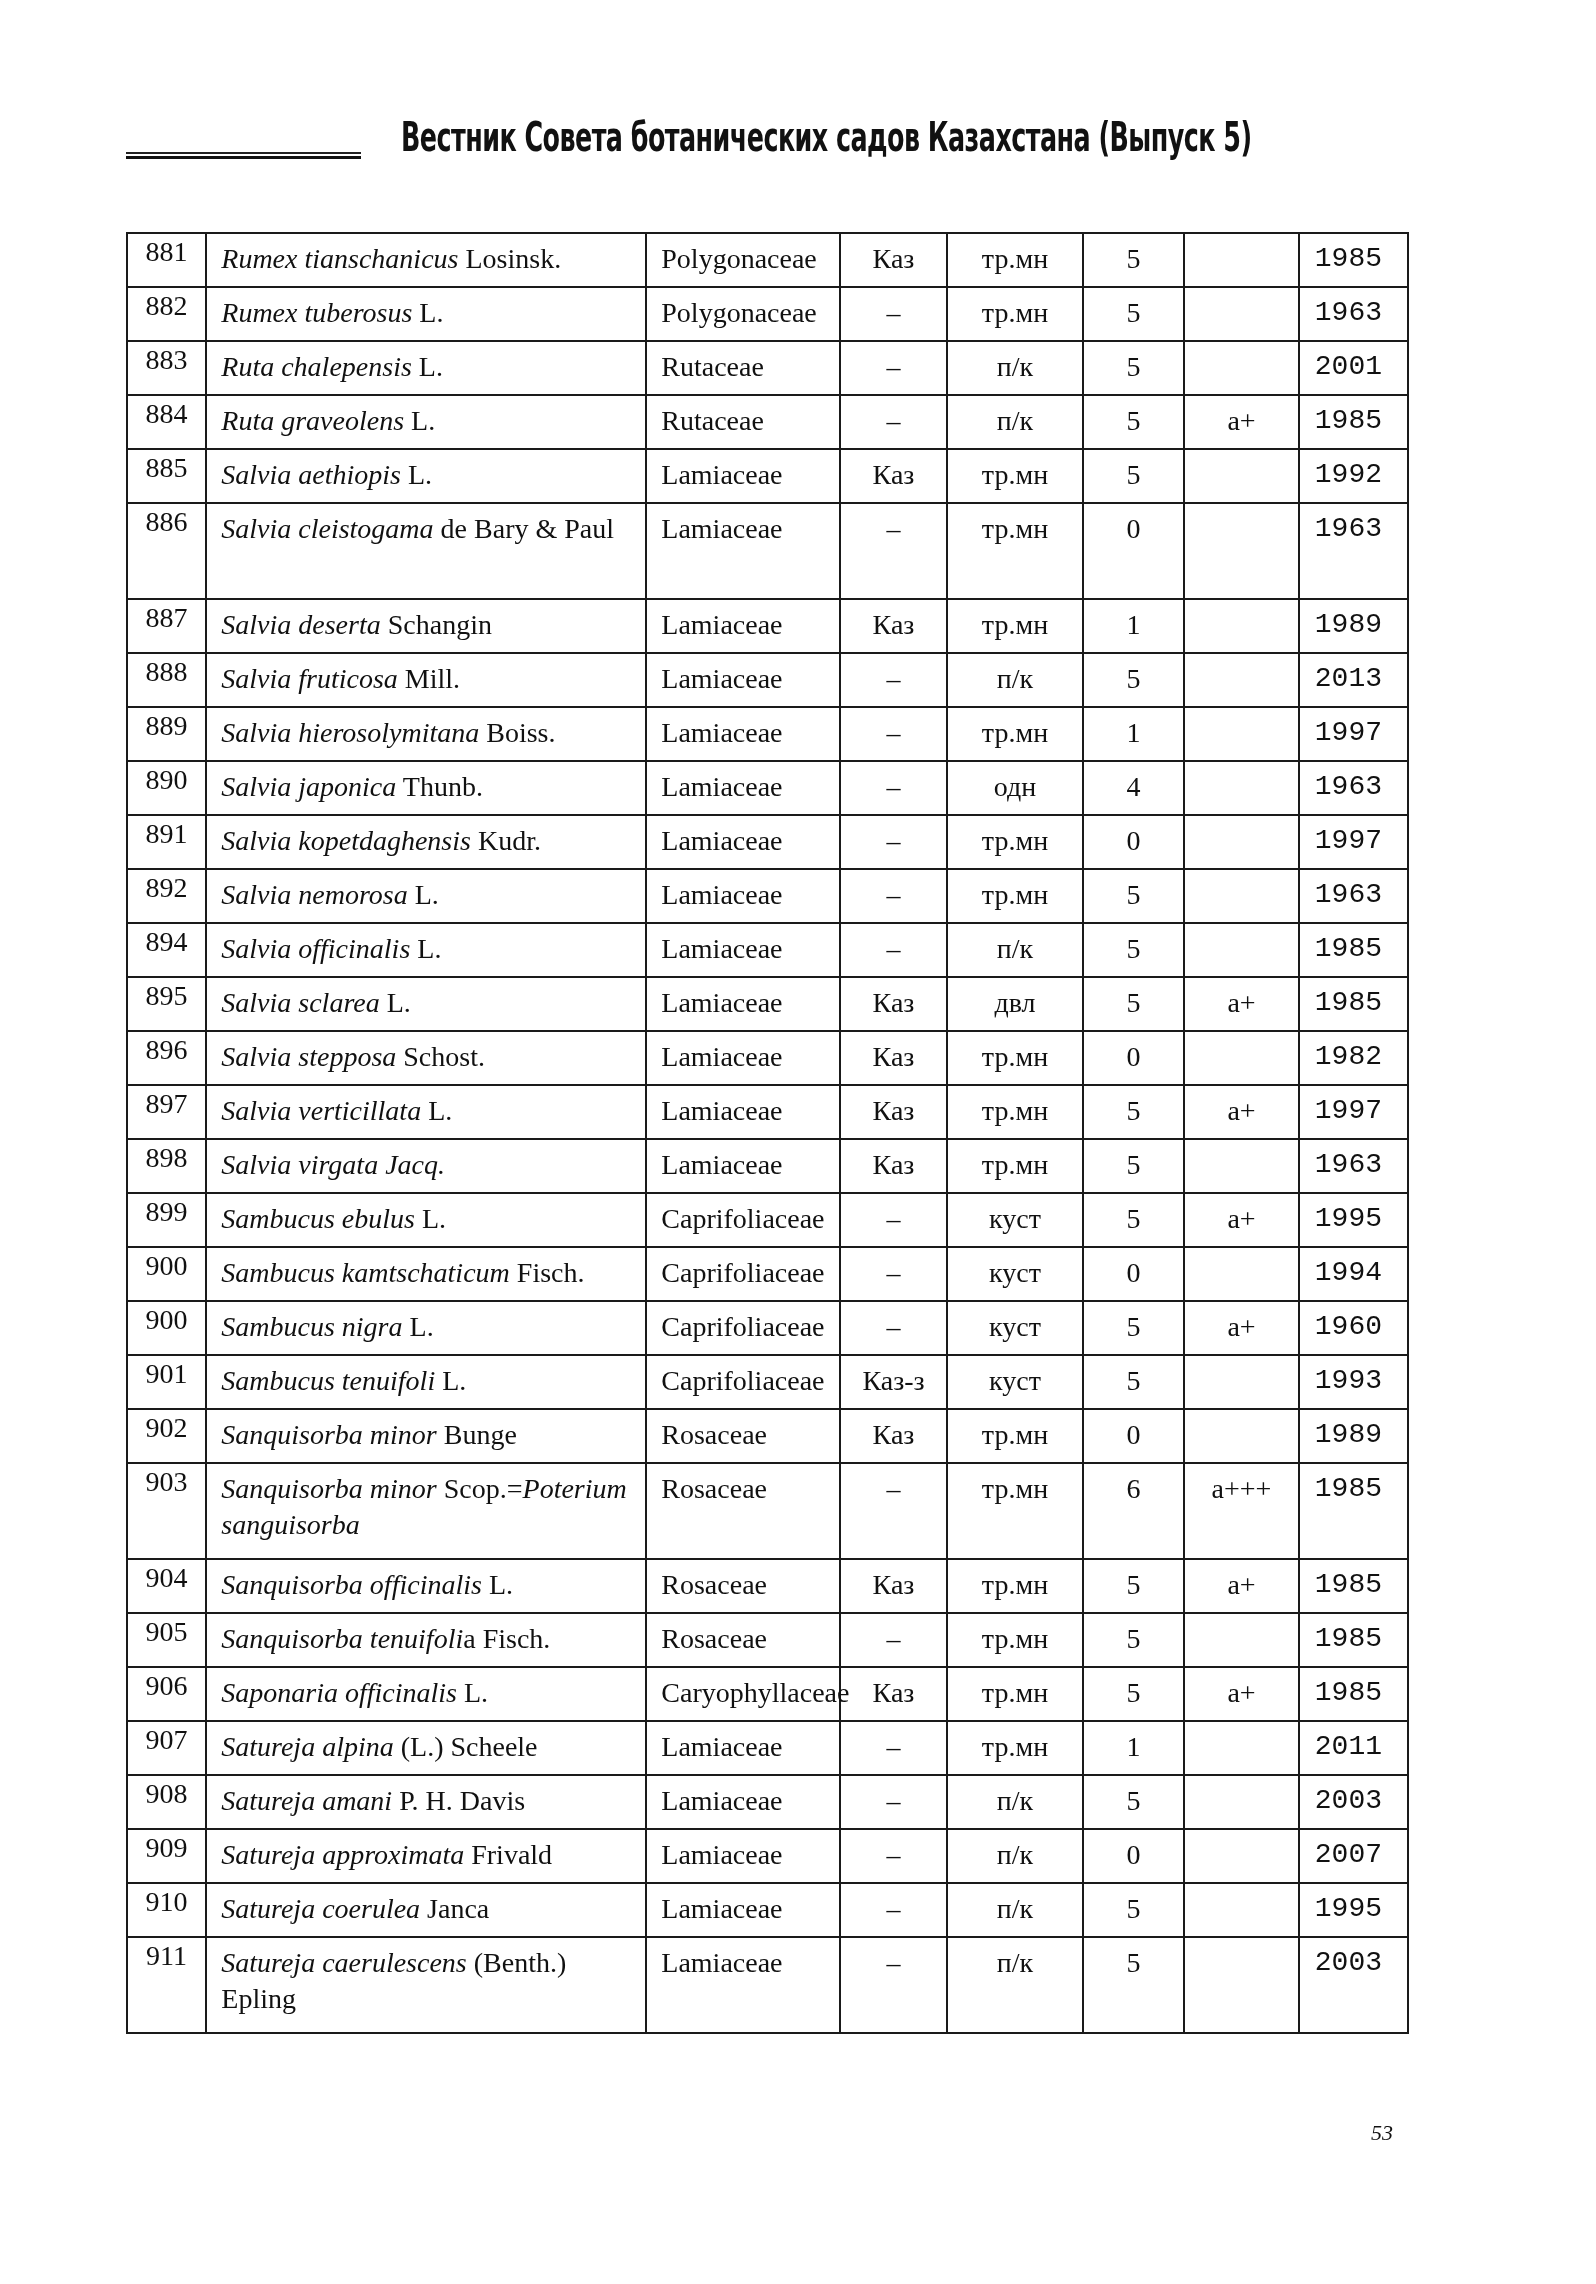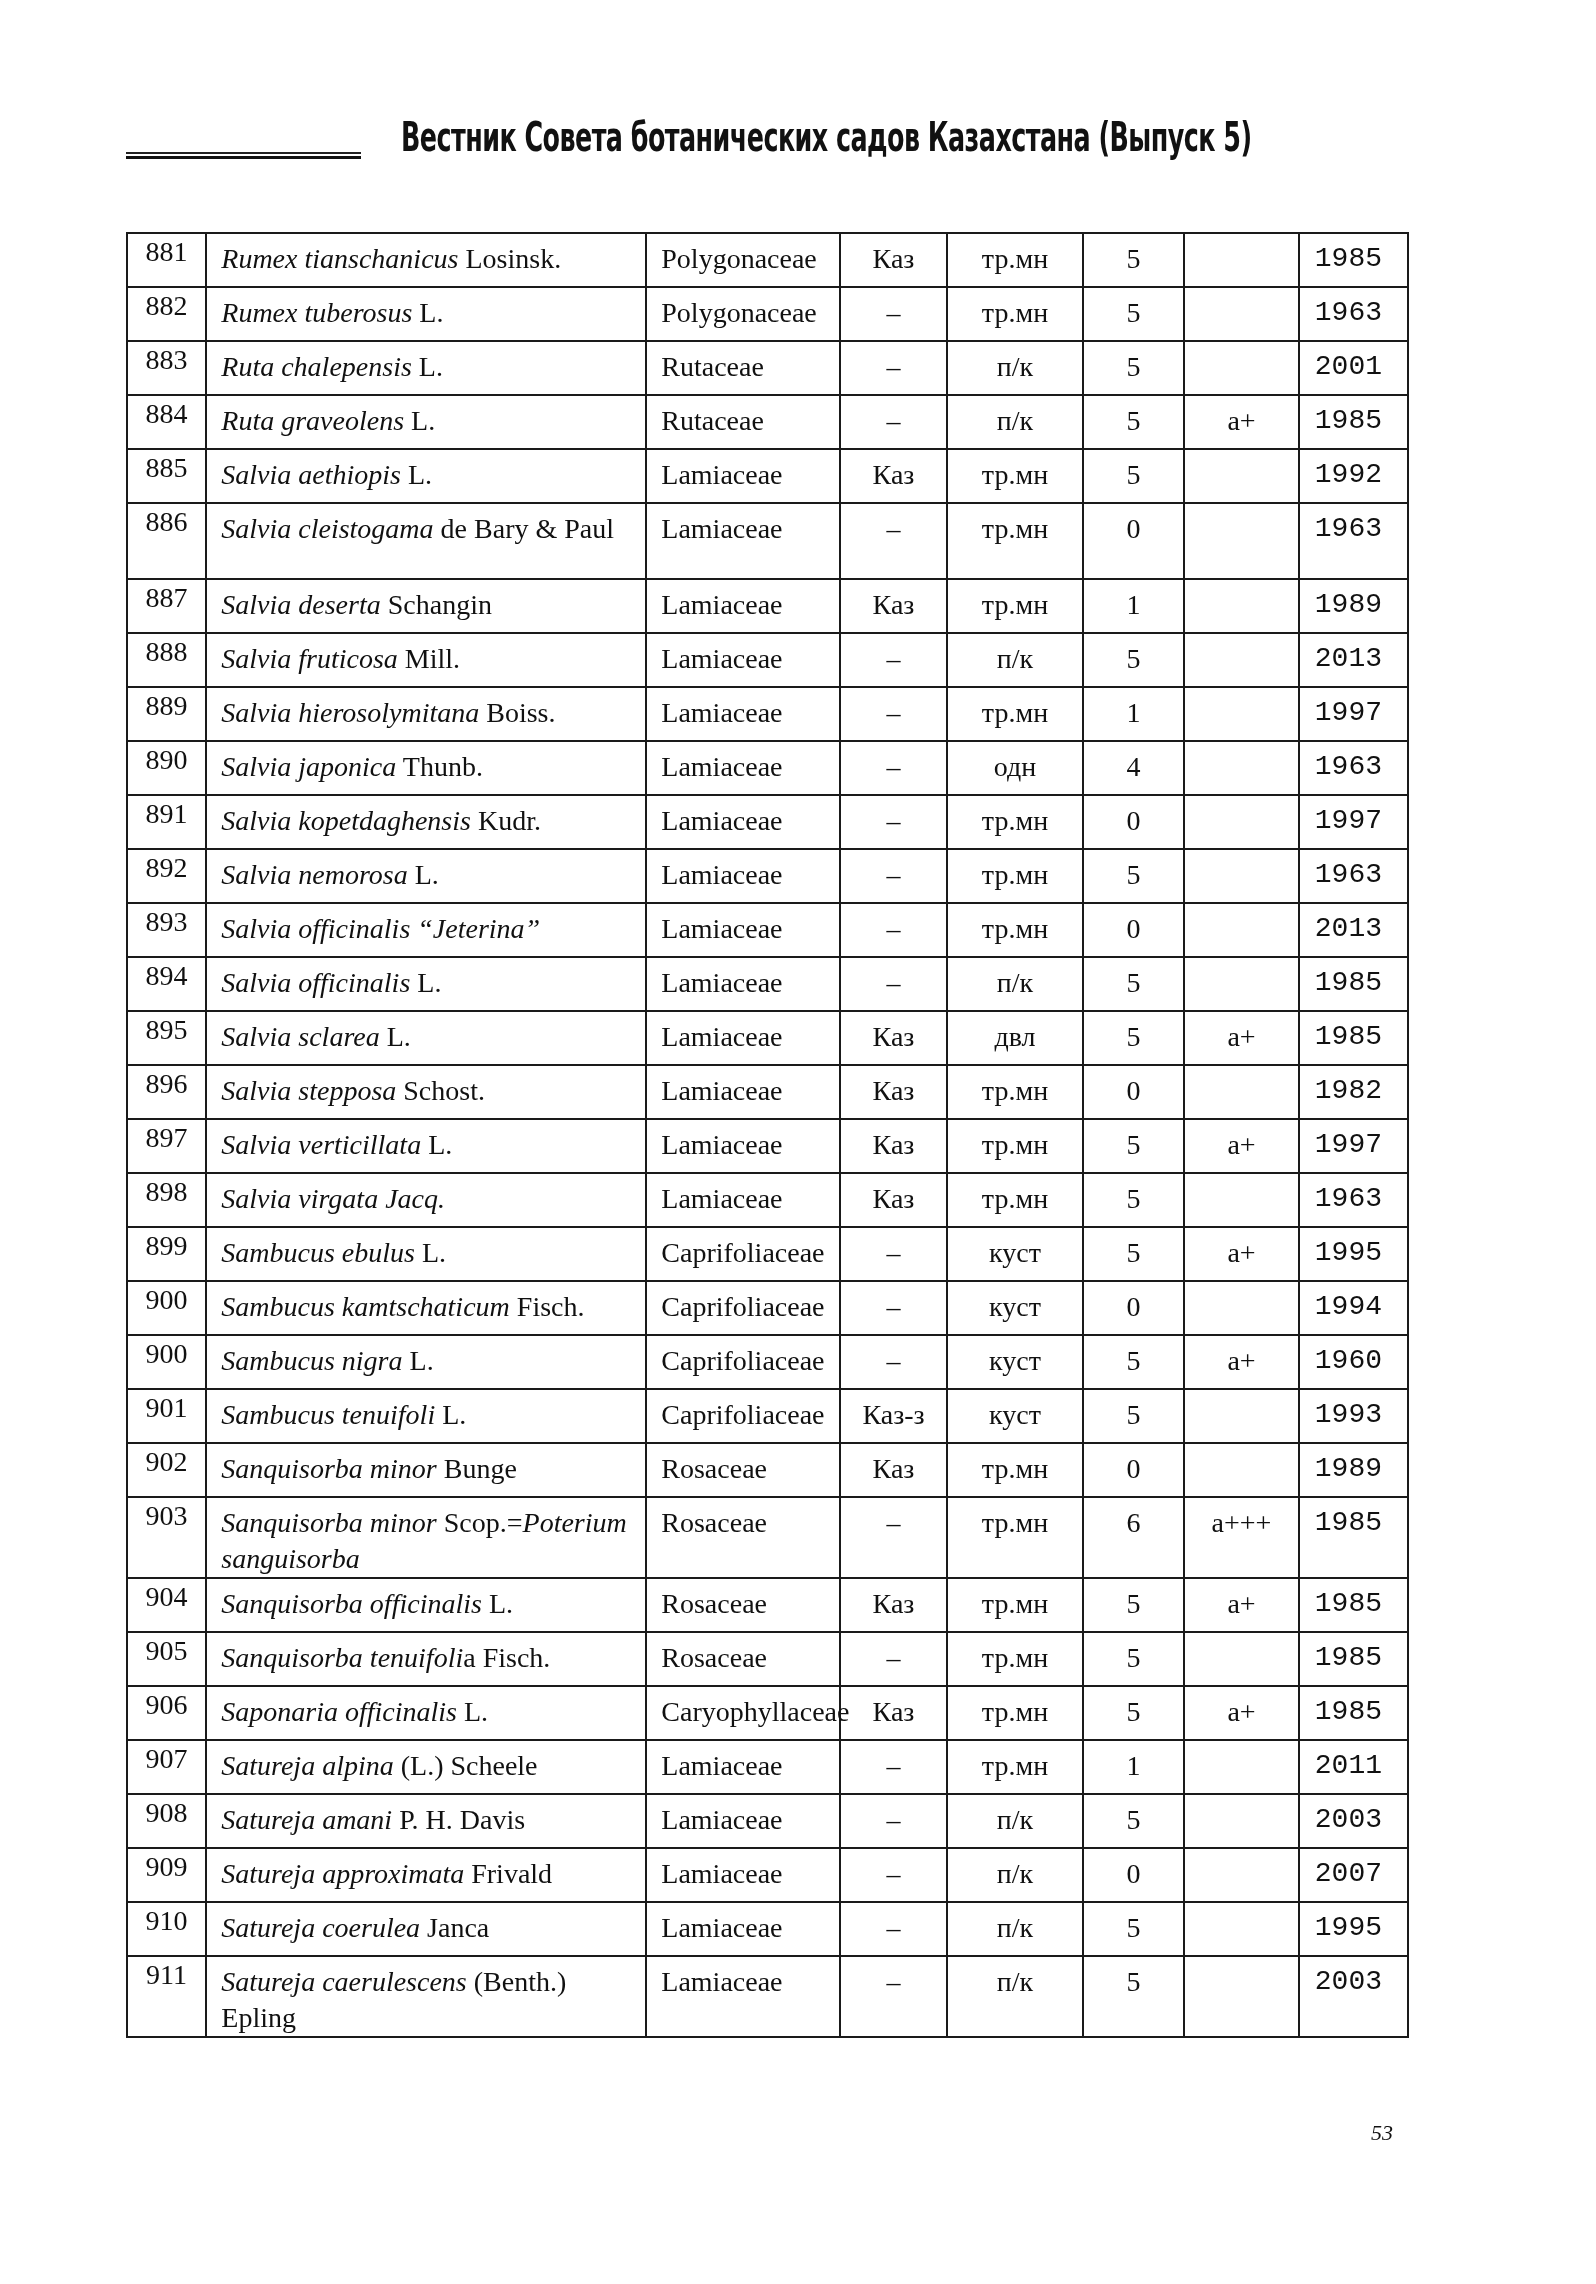--- a/index.html
+++ b/index.html
@@ -13,21 +13,21 @@
   .journal-title { position: absolute; left: 401px; top: 110px; width: 1003px; height: 54px;
       font-family: "DejaVu Sans", "Liberation Sans", sans-serif; font-weight: bold;
       font-size: 41px; line-height: 54px; white-space: nowrap; letter-spacing: -0.9px;
       transform: scaleX(0.62); transform-origin: left center; color: #111; }
 
   table.data { position: absolute; left: 126px; top: 232px; border-collapse: collapse;
       table-layout: fixed; width: 1282px; }
   table.data td { border: 2.2px solid #1a1a1a; padding: 0; vertical-align: top;
       font-size: 28px; line-height: 36px; }
   table.data tr { height: 54px; margin-top: 44px; }
-  table.data tr.tall { height: 76px; }
+  table.data tr.tall { height: 96px; }
 
   td.c-num { font-size: 19.7px; text-align: center; vertical-align: middle; }
   td.c-name { padding: 7.2px 0 0 14.3px !important; }
   td.c-fam { font-size: 22.4px; padding: 7.2px 0 0 14.3px !important; white-space: nowrap; }
   td.c-kaz, td.c-life, td.c-score, td.c-use { text-align: center; padding-top: 7.2px !important; }
   td.c-year { text-align: right; padding: 7.2px 25px 0 0 !important; font-family: Liberation Mono, monospace; }
 
   .genus { font-style: italic; }
 
   .page-number { position: absolute; left: 1371px; top: 2115px; font-size: 22px; line-height: 36px; font-style: italic; }
@@ -167,30 +167,20 @@
         <td class="c-num">892</td>
         <td class="c-name"><span class="genus">Salvia nemorosa</span><span> L.</span></td>
         <td class="c-fam">Lamiaceae</td>
         <td class="c-kaz">–</td>
         <td class="c-life">тр.мн</td>
         <td class="c-score">5</td>
         <td class="c-use"></td>
         <td class="c-year">1963</td>
       </tr>
       <tr>
-        <td class="c-num">893</td>
-        <td class="c-name"><span class="genus">Salvia officinalis “Jeterina”</span><span></span></td>
-        <td class="c-fam">Lamiaceae</td>
-        <td class="c-kaz">–</td>
-        <td class="c-life">тр.мн</td>
-        <td class="c-score">0</td>
-        <td class="c-use"></td>
-        <td class="c-year">2013</td>
-      </tr>
-      <tr>
         <td class="c-num">894</td>
         <td class="c-name"><span class="genus">Salvia officinalis</span><span> L.</span></td>
         <td class="c-fam">Lamiaceae</td>
         <td class="c-kaz">–</td>
         <td class="c-life">п/к</td>
         <td class="c-score">5</td>
         <td class="c-use"></td>
         <td class="c-year">1985</td>
       </tr>
       <tr>

